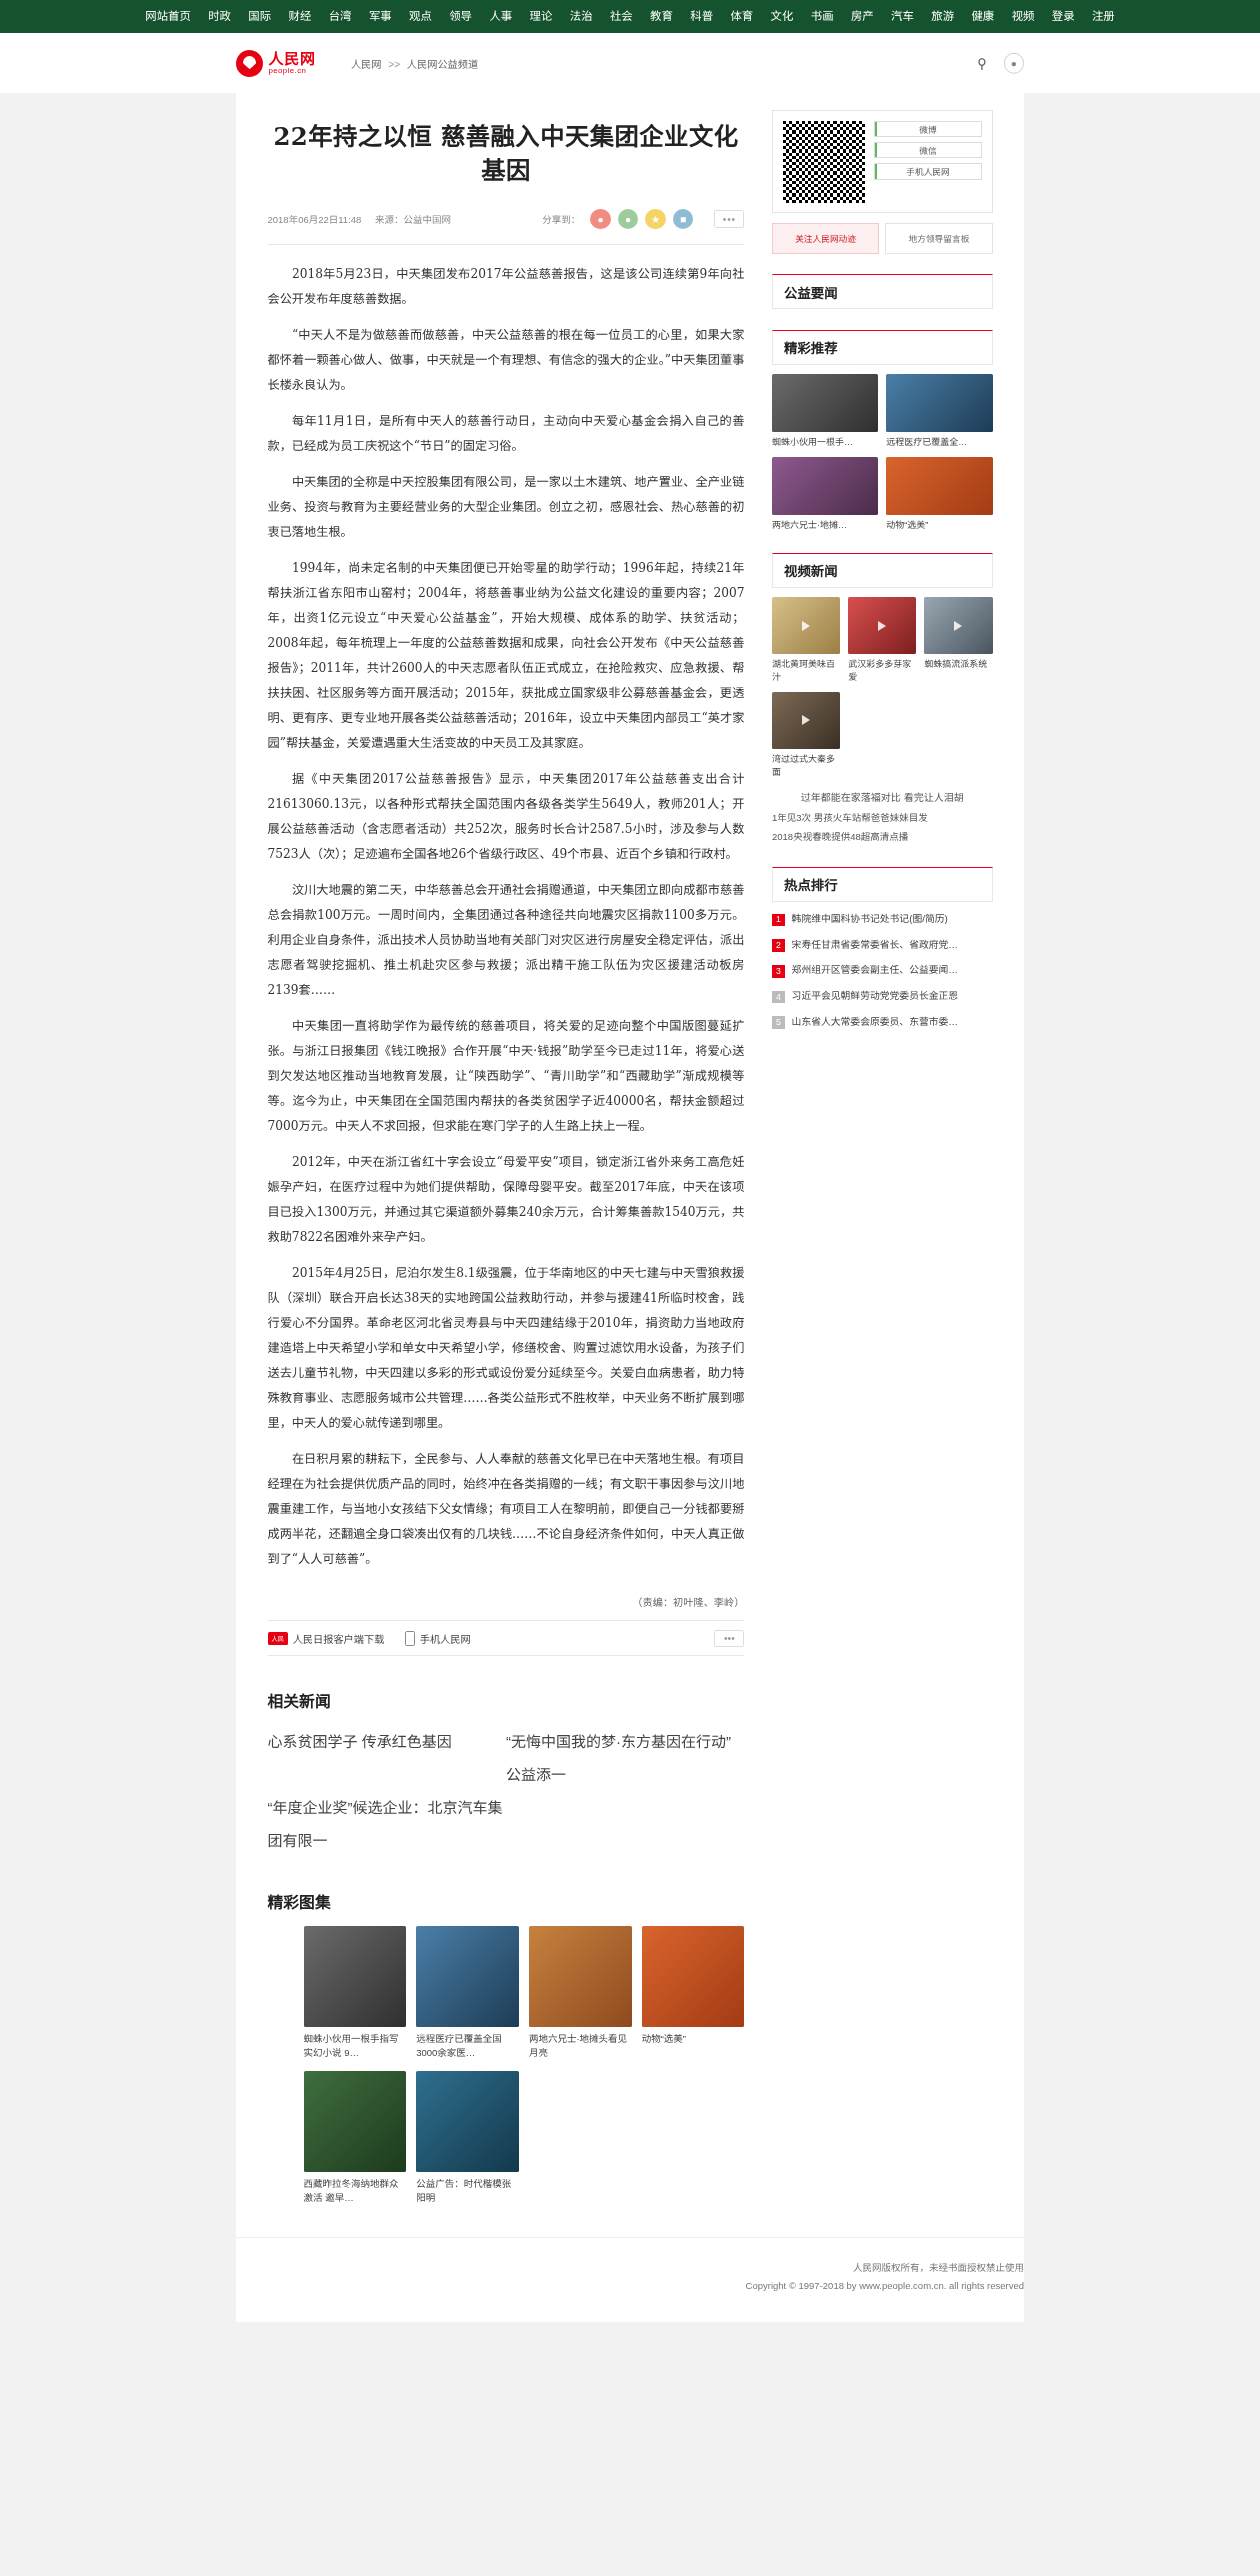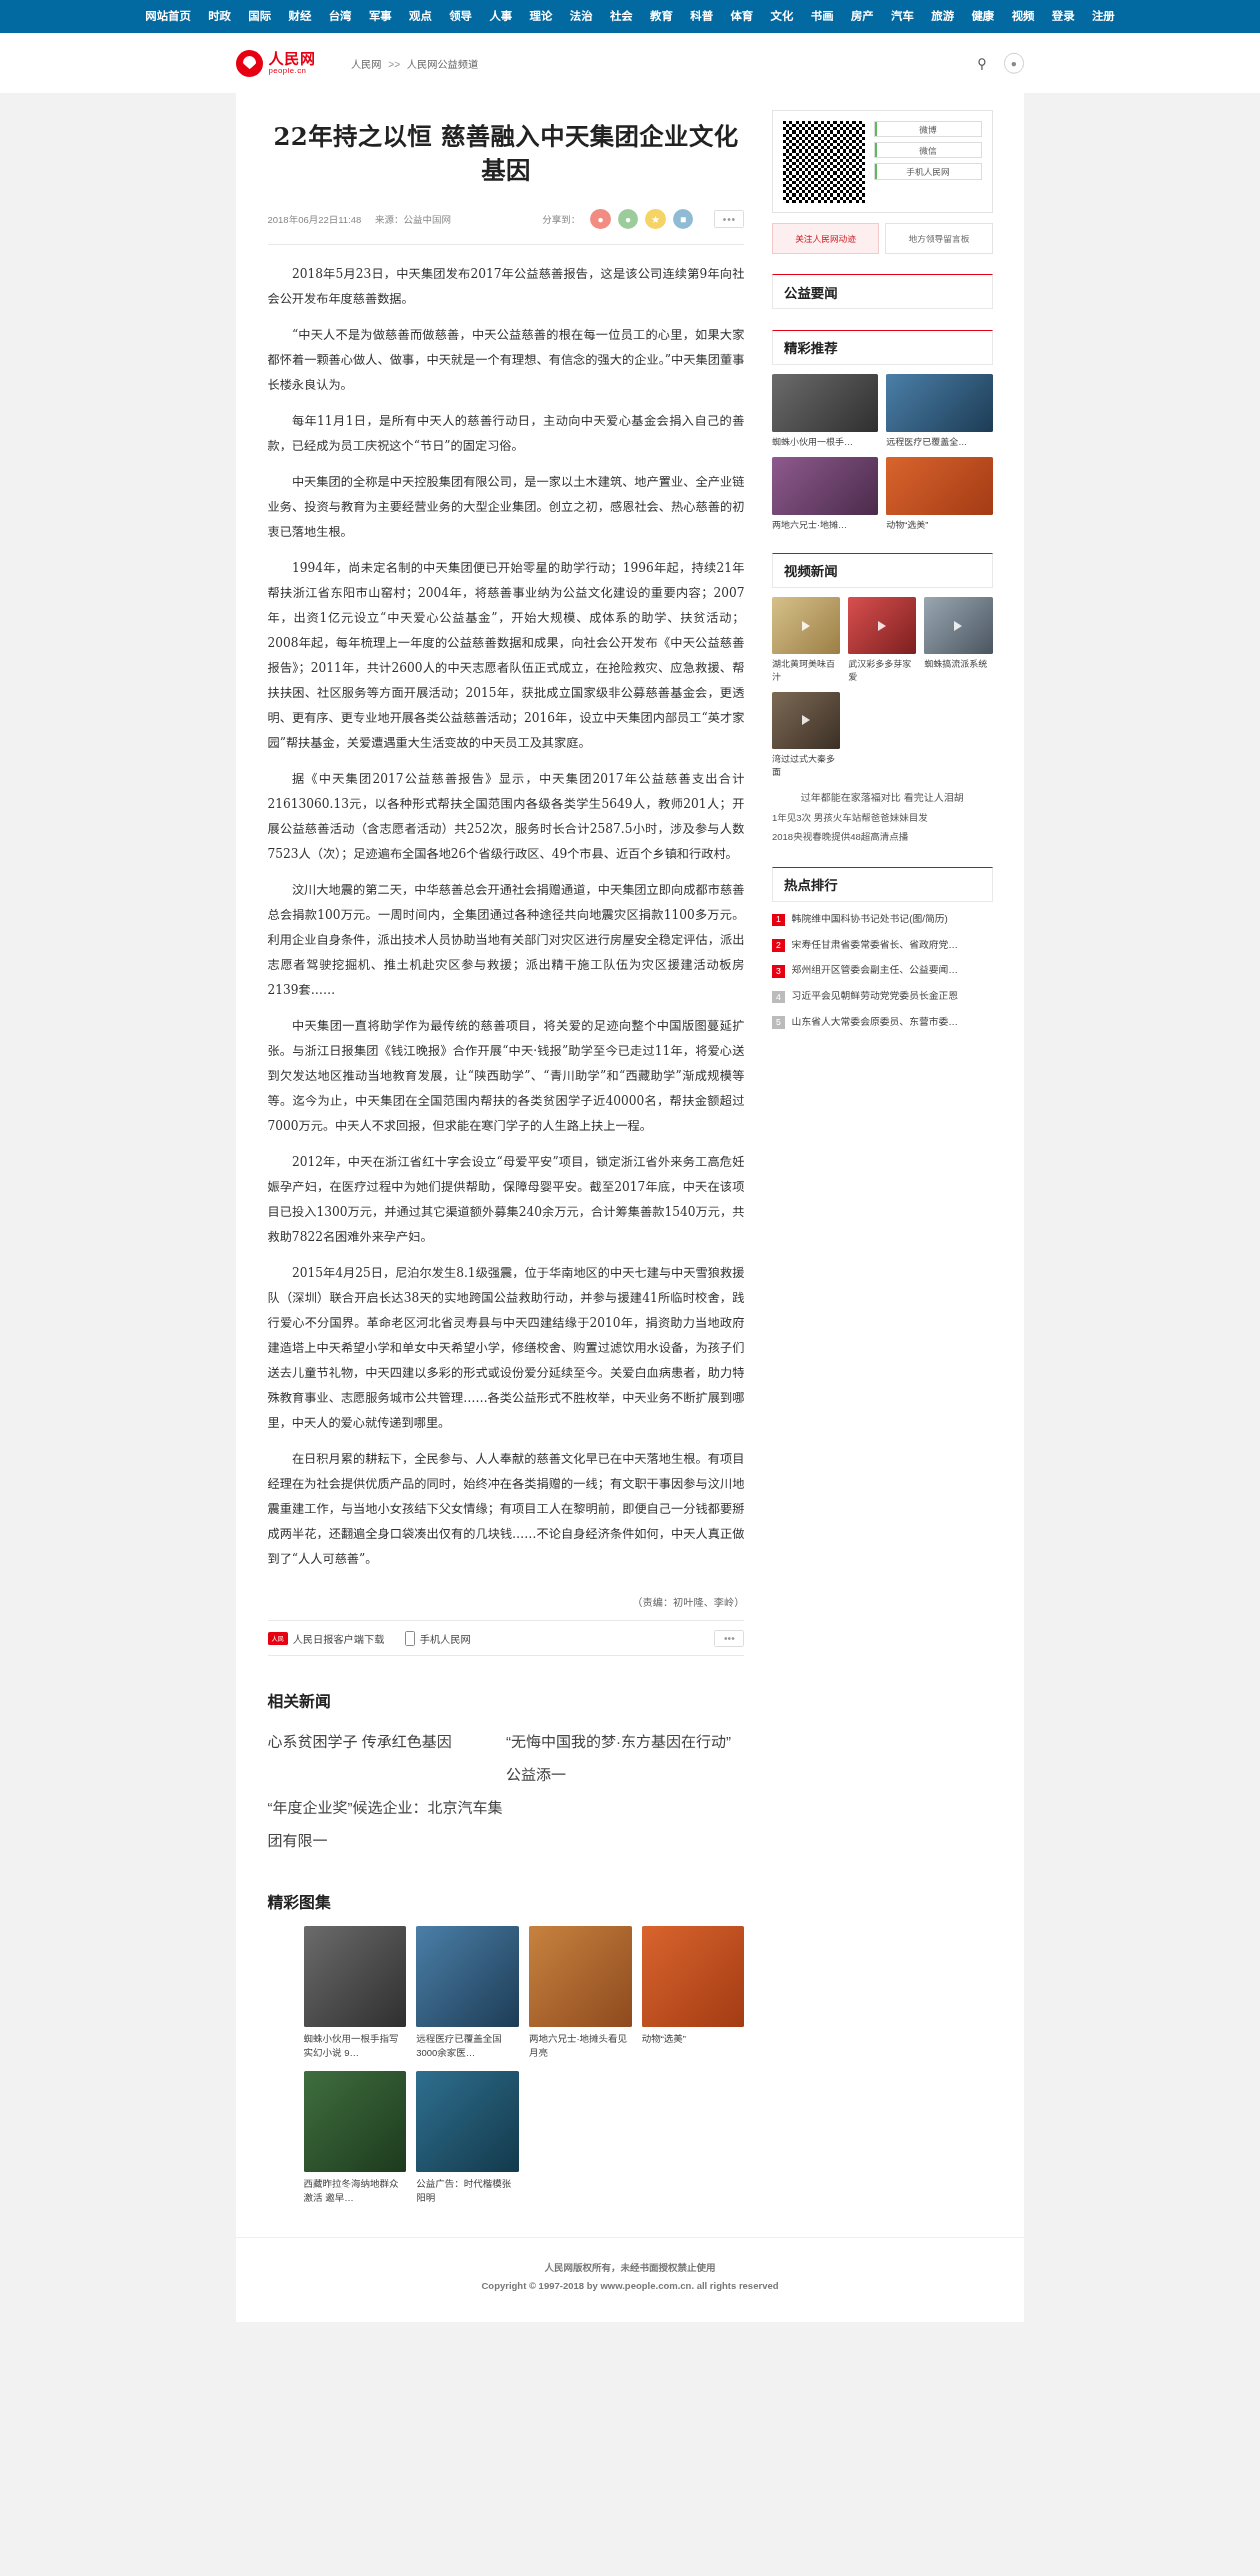--- a/index.html
+++ b/index.html
@@ -9,27 +9,26 @@
     width: 1260px;
     background: #f2f2f2;
     font-family: "Liberation Sans", "DejaVu Sans", sans-serif;
     color: #333;
     -webkit-font-smoothing: antialiased;
   }
   .page { width:1260px; margin:0 auto; background:#f2f2f2; }
 
   
   .topnav {
-    background:#0369a1;
+    background:#14532d;
     height:33px;
     display:flex;
     align-items:center;
     justify-content:center;
     color:#fff;
-    font-weight:bold;
   }
   .topnav .items { display:flex; align-items:center; gap:0px; }
   .topnav a {
     color:#fff; text-decoration:none; font-size:11.4px;
     padding:0 8.7px; line-height:33px; white-space:nowrap;
   }
 
   
   .header {
     background:#fff;
@@ -174,22 +173,22 @@
   .rank-item { display:flex; gap:7px; align-items:flex-start; padding:5.5px 0; font-size:9.8px; color:#444; line-height:1.5;}
   .rank-no {
     flex:0 0 auto; width:12.6px;height:12.6px; font-size:8.7px; color:#fff; background:#bbb;
     display:flex;align-items:center;justify-content:center; margin-top:1.6px;
   }
   .rank-item.top .rank-no { background:#e60012; }
   .rank-item a { color:#444; text-decoration:none;}
 
   
   .footer {
-    background:#fff; padding:20.5px 0 27px; text-align:center;
-    font-size:9.5px; color:#777; line-height:1.9; border-top:0.8px solid #eee; margin-top:31.5px;font-weight:bold;
+    background:#fff; padding:20.5px 0 27px; text-align:right;
+    font-size:9.5px; color:#777; line-height:1.9; border-top:0.8px solid #eee; margin-top:31.5px;
   }
 
   
   .ph-a{background:linear-gradient(135deg,#6b6b6b,#2f2f2f);}
   .ph-b{background:linear-gradient(135deg,#7d6a55,#3b2f25);}
   .ph-c{background:linear-gradient(135deg,#c7823f,#8e4a1e);}
   .ph-d{background:linear-gradient(135deg,#d9642d,#a33b14);}
   .ph-e{background:linear-gradient(135deg,#4b7fa8,#1d3c55);}
   .ph-f{background:linear-gradient(135deg,#9aa7b1,#4a5560);}
   .ph-h{background:linear-gradient(135deg,#3f6e3f,#1d3a1d);}

